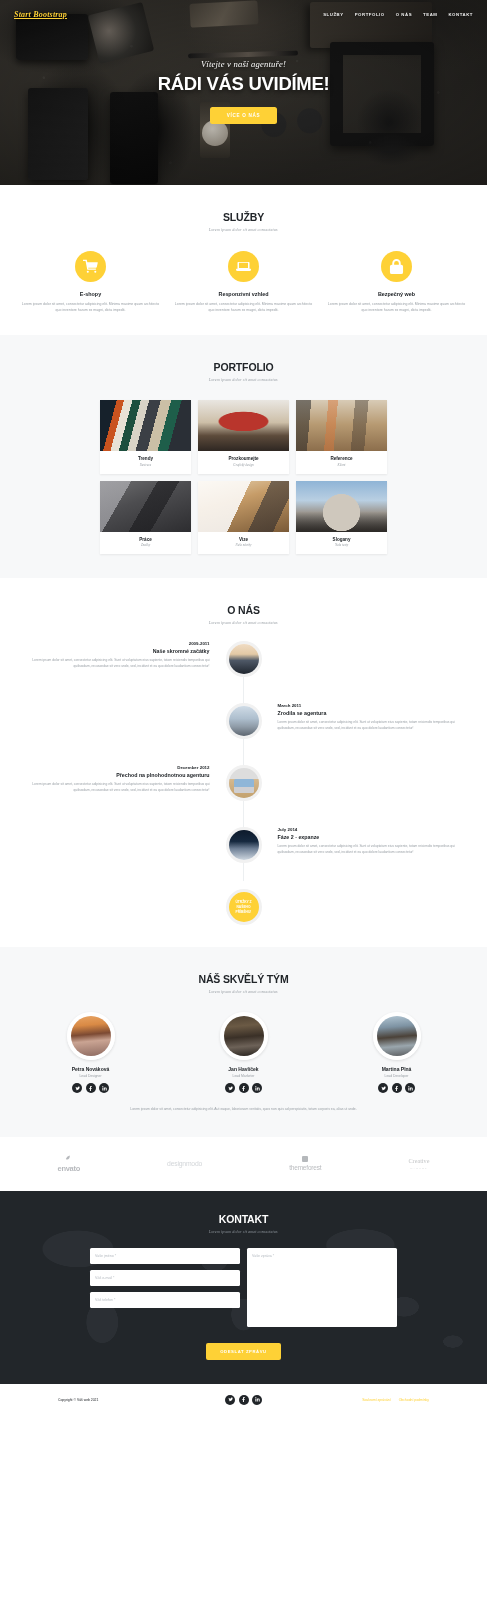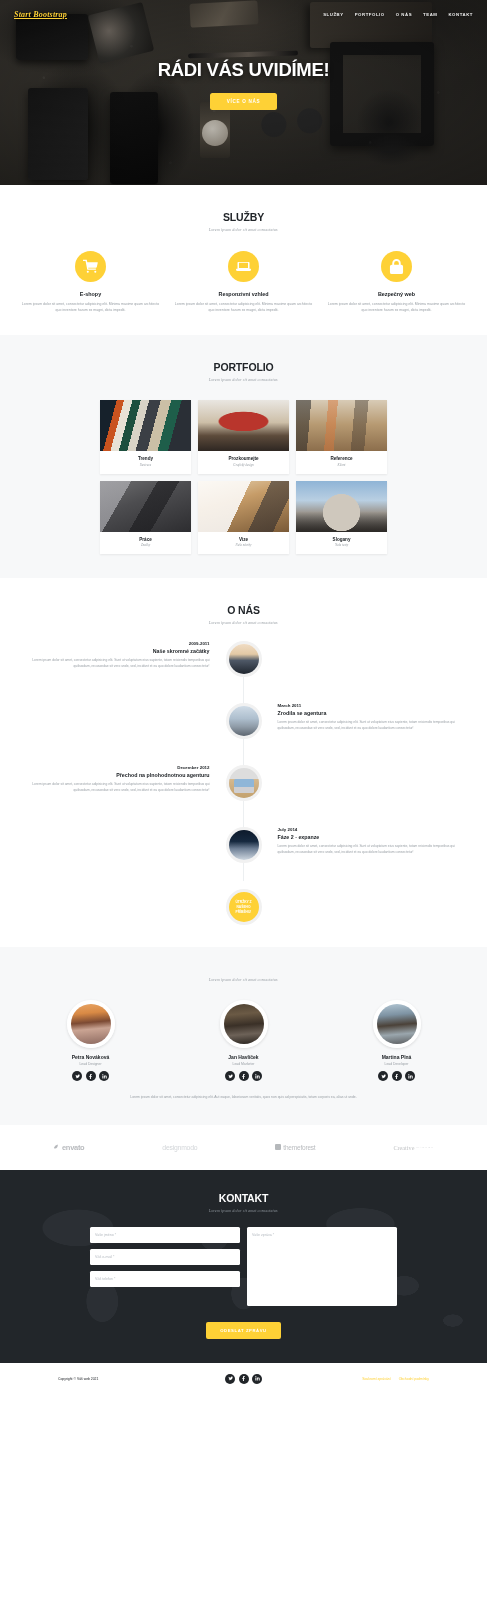--- a/index.html
+++ b/index.html
@@ -227,21 +227,21 @@
   }
   .soc svg { width:5px; height:5px; fill:#fff; }
   .team-foot {
     text-align:center; font-size:3.4px; line-height:1.85; color:#9aa0a6;
     margin-top:13px; padding:0 60px;
   }
 
   
   #clients { background:#fff; padding:18px 14px; }
   .cl-row { display:flex; align-items:center; justify-content:space-around; }
-  .cl { opacity:.35; display:flex; align-items:center; gap:2px; }
+  .cl { opacity:.35; display:flex; align-items:center; gap:2px;flex-direction:column; }
   .cl-envato { color:#2f3640; font-size:7.5px; font-weight:700; letter-spacing:-.3px;
                font-family:"Liberation Sans", sans-serif; }
   .cl-designmodo { color:#7e8790; font-size:6.8px; letter-spacing:-.2px; }
   .cl-themeforest { color:#2f3640; font-size:6.5px; letter-spacing:-.2px; }
   .cl-cm { text-align:center; }
   .cl-cm .cm-a { font-family:"Liberation Serif", serif; font-size:6.2px; color:#4a4f55; }
   .cl-cm .cm-b { font-size:2.5px; letter-spacing:1.2px; color:#8b9095; margin-top:.5px; }
   .sq { width:6px; height:6px; background:#2f3640; border-radius:1px; }
 
   
@@ -321,20 +321,21 @@
     <div class="nav-links">
       <a href="#">SLUŽBY</a>
       <a href="#">PORTFOLIO</a>
       <a href="#">O NÁS</a>
       <a href="#">TEAM</a>
       <a href="#">KONTAKT</a>
     </div>
   </nav>
 
   <div class="intro">
+    <div class="intro-lead">Vítejte v naší agentuře!</div>
     <div class="intro-head">RÁDI VÁS UVIDÍME!</div>
     <button class="btn-xl">VÍCE O NÁS</button>
   </div>
 </header>
 
 <section class="section" id="services">
   <h2 class="sec-title">SLUŽBY</h2>
   <p class="sec-sub">Lorem ipsum dolor sit amet consectetur.</p>
   <div class="svc-row">
 
@@ -473,20 +474,21 @@
         <div class="tl-h">Fáze 2 - expanze</div>
         <div class="tl-p">Lorem ipsum dolor sit amet, consectetur adipisicing elit. Sunt ut voluptatum eius sapiente, totam reiciendis temporibus qui quibusdam, recusandae sit vero unde, sed, incidunt et ea quo dolore laudantium consectetur!</div>
       </div>
     </div>
 
     <div class="tl-end">Útržky z našeho příběhu!</div>
   </div>
 </section>
 
 <section class="section" id="team">
+  <h2 class="sec-title">NÁŠ SKVĚLÝ TÝM</h2>
   <p class="sec-sub">Lorem ipsum dolor sit amet consectetur.</p>
 
   <div class="team-row">
 
     <div class="tm">
       <div class="tm-av">
           <i class="av1"></i>
         </div>
       <div class="tm-n">Petra Nováková</div>
       <div class="tm-r">Lead Designer</div>

